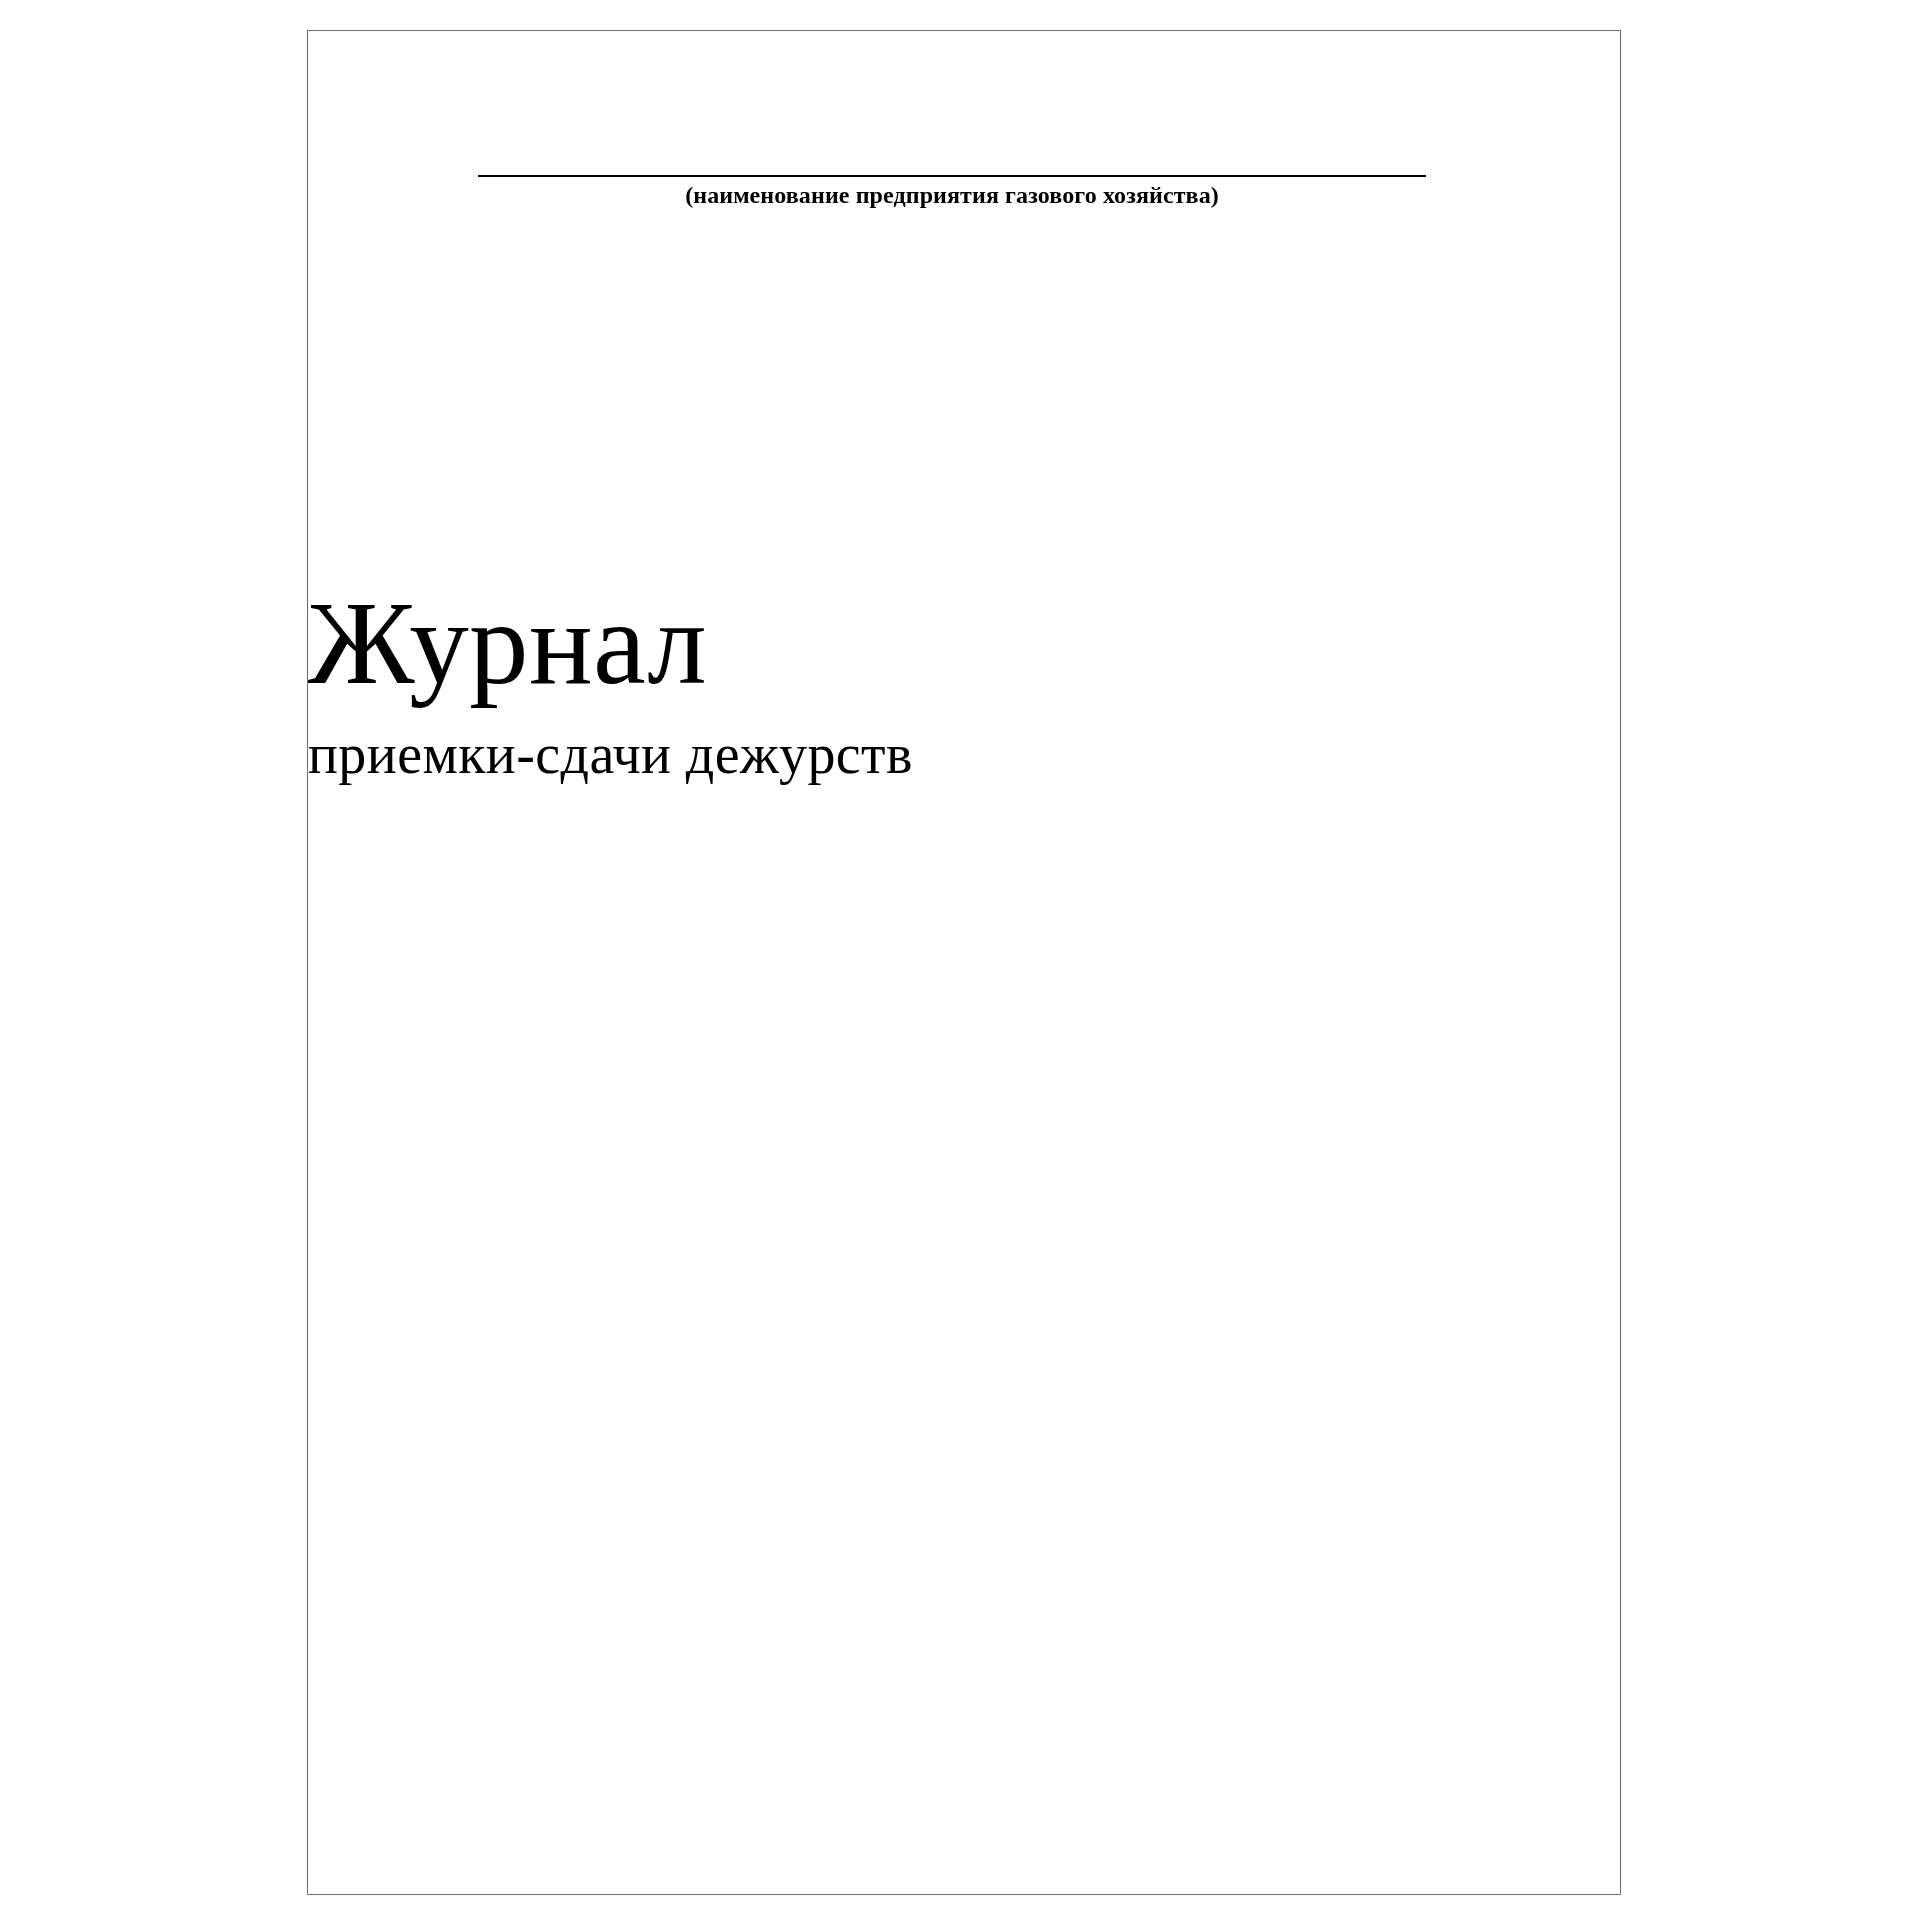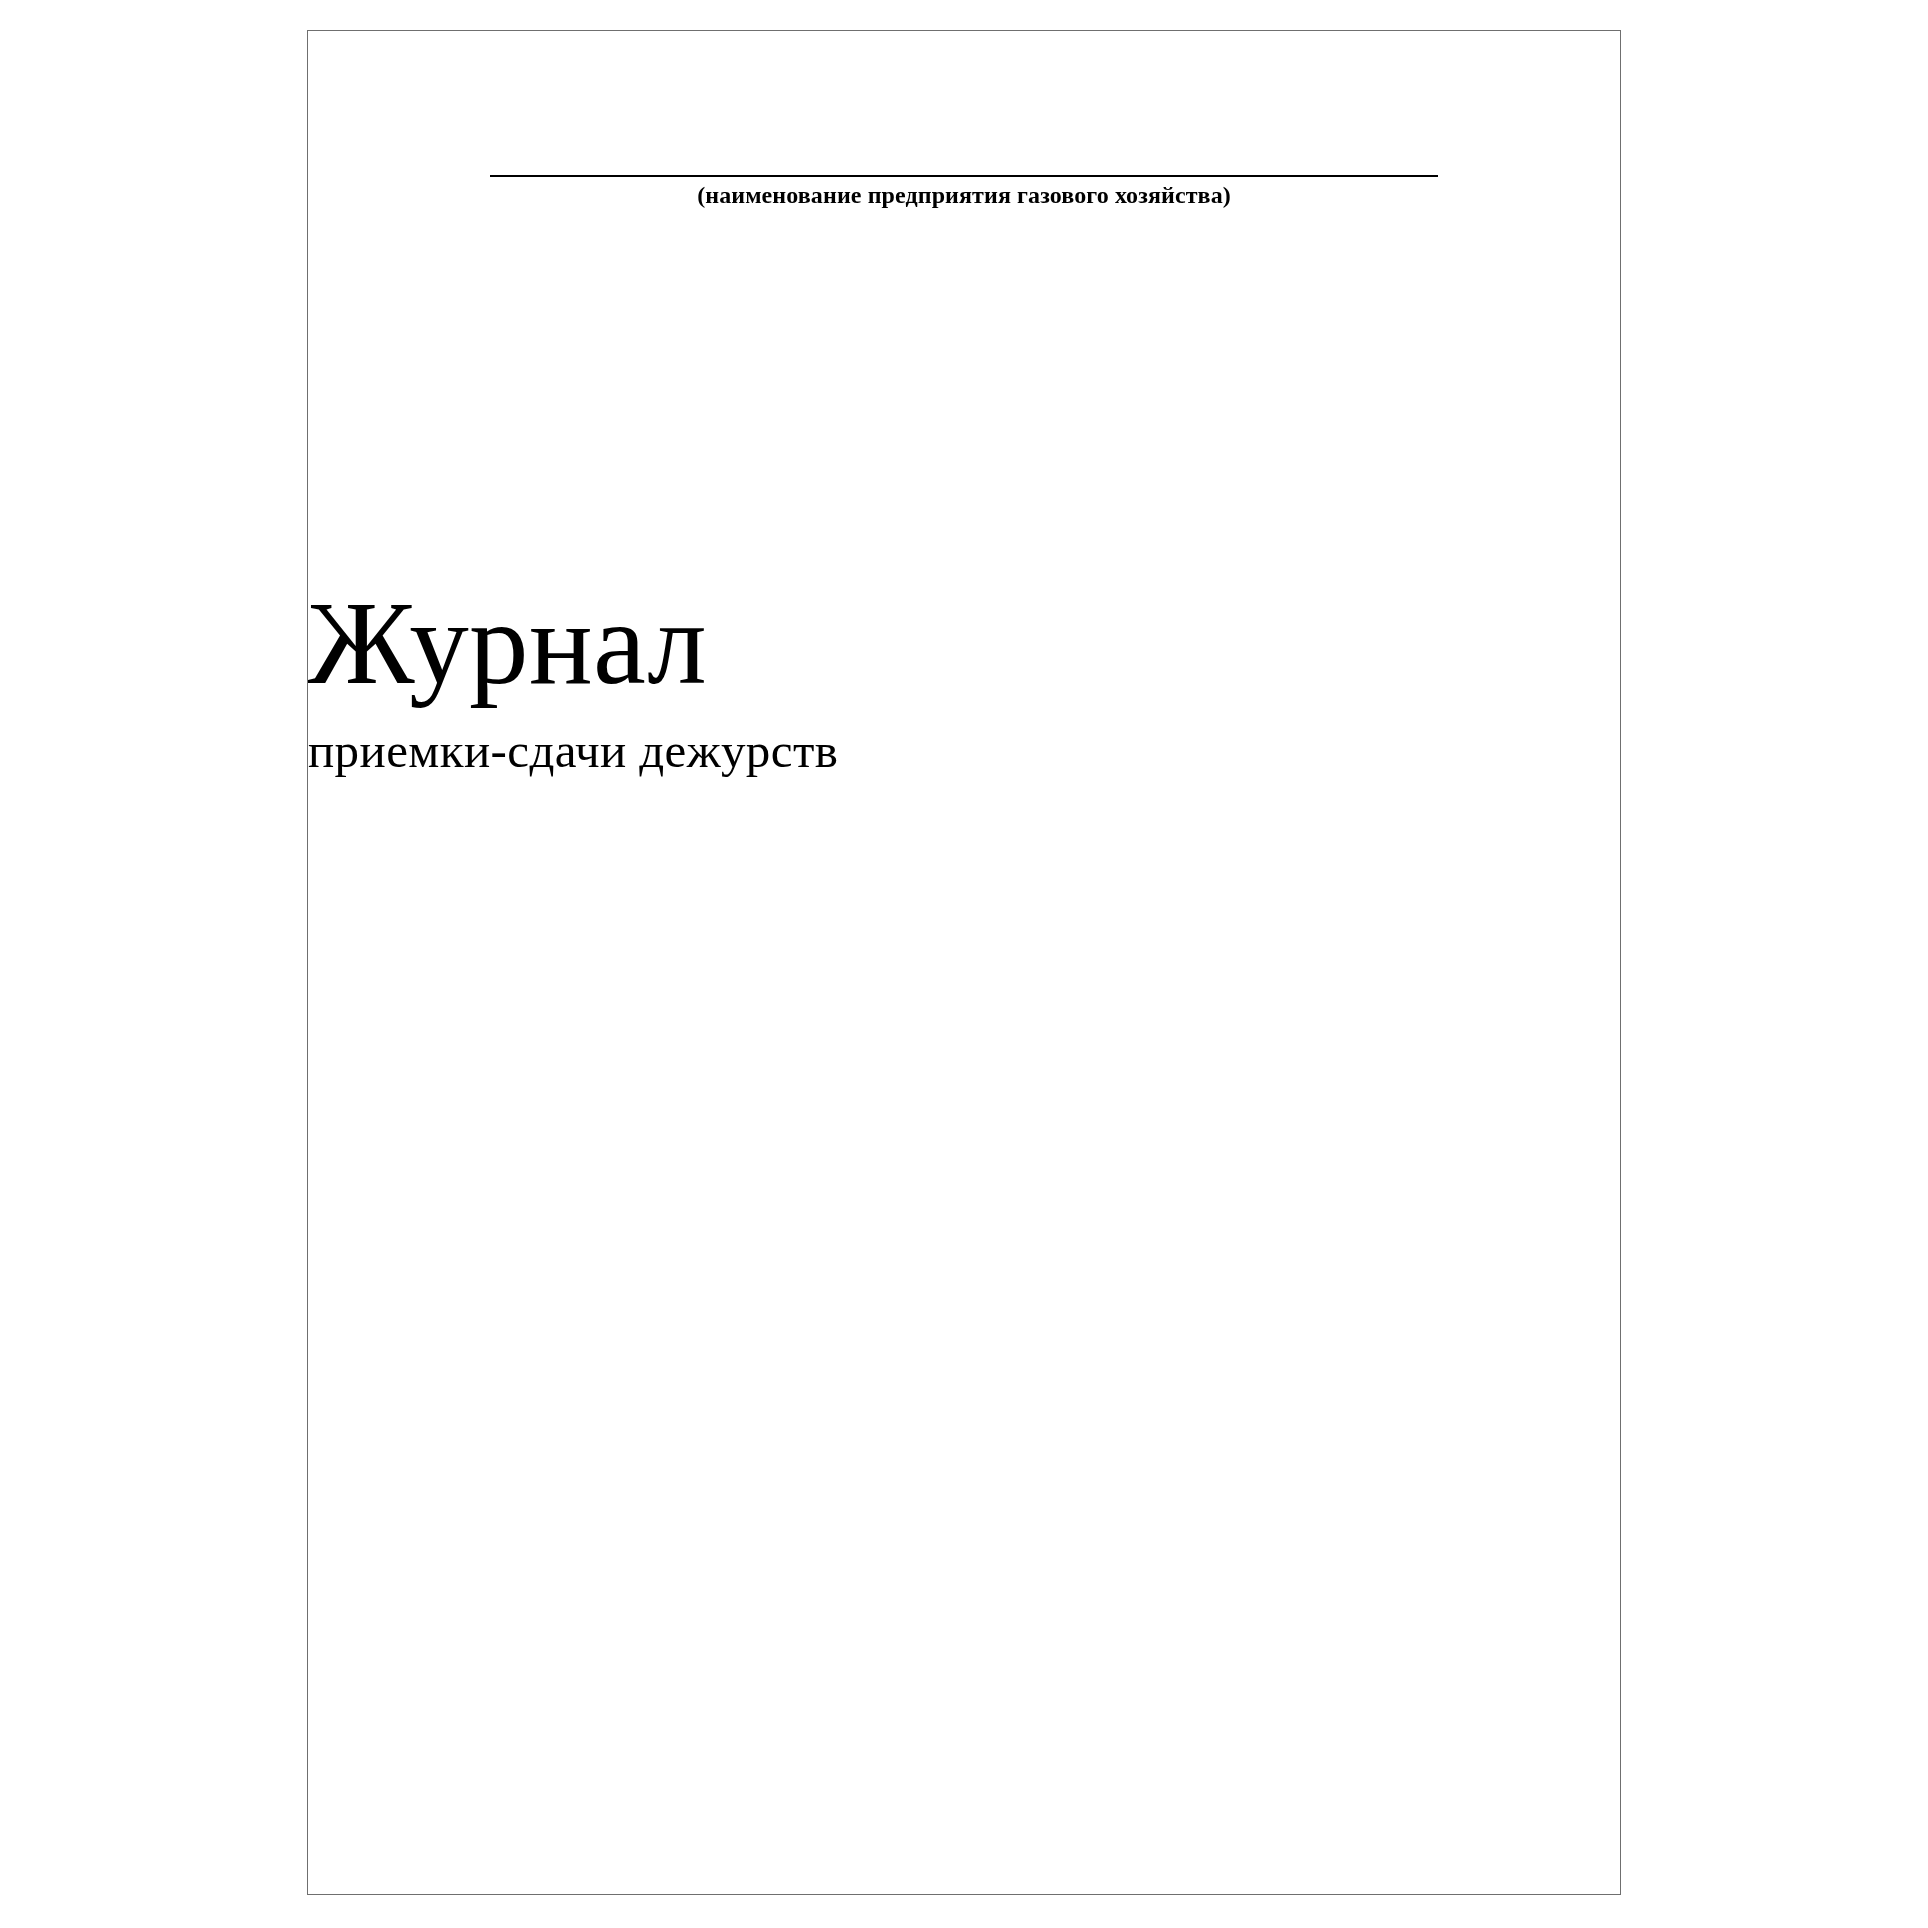--- a/index.html
+++ b/index.html
@@ -29,21 +29,21 @@
     width: 1314px;
     height: 1865px;
     border: 1.6px solid #6f6f6f;
     background: #ffffff;
     box-sizing: border-box;
   }
 
   
   .org-field {
     position: absolute;
-    left: 182px;
+    left: 170px;
     top: 144px;
     width: 948px;
   }
 
   .org-rule {
     width: 100%;
     height: 0;
     border-bottom: 2.4px solid #000000;
   }
 
@@ -69,21 +69,21 @@
   .doc-title {
     font-size: 119px;
     font-weight: 400;
     line-height: 1.0;
     letter-spacing: 0.4px;
     font-family: "Liberation Serif", "DejaVu Serif", serif;
   }
 
   .doc-subtitle {
     margin-top: 22px;
-    font-size: 49px;
+    font-size: 56px;
     font-weight: 400;
     line-height: 1.05;
     letter-spacing: 0.4px;
     font-family: "Liberation Serif", "DejaVu Serif", serif;
   }
 </style>
 </head>
 <body>
 
 <div class="page-canvas">

